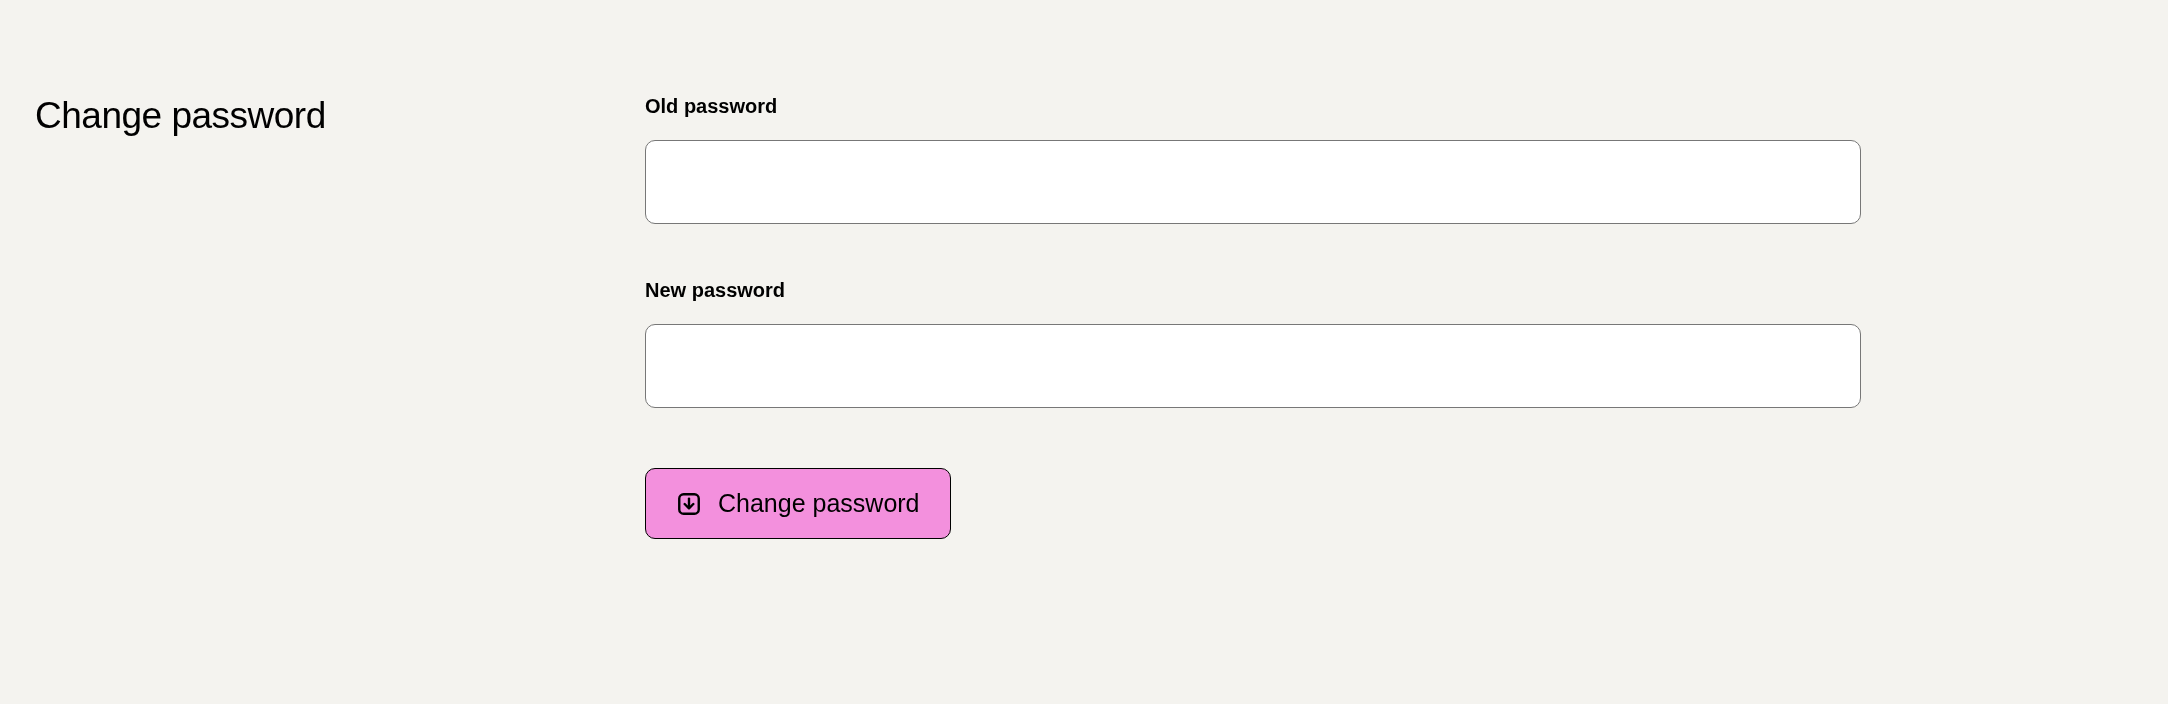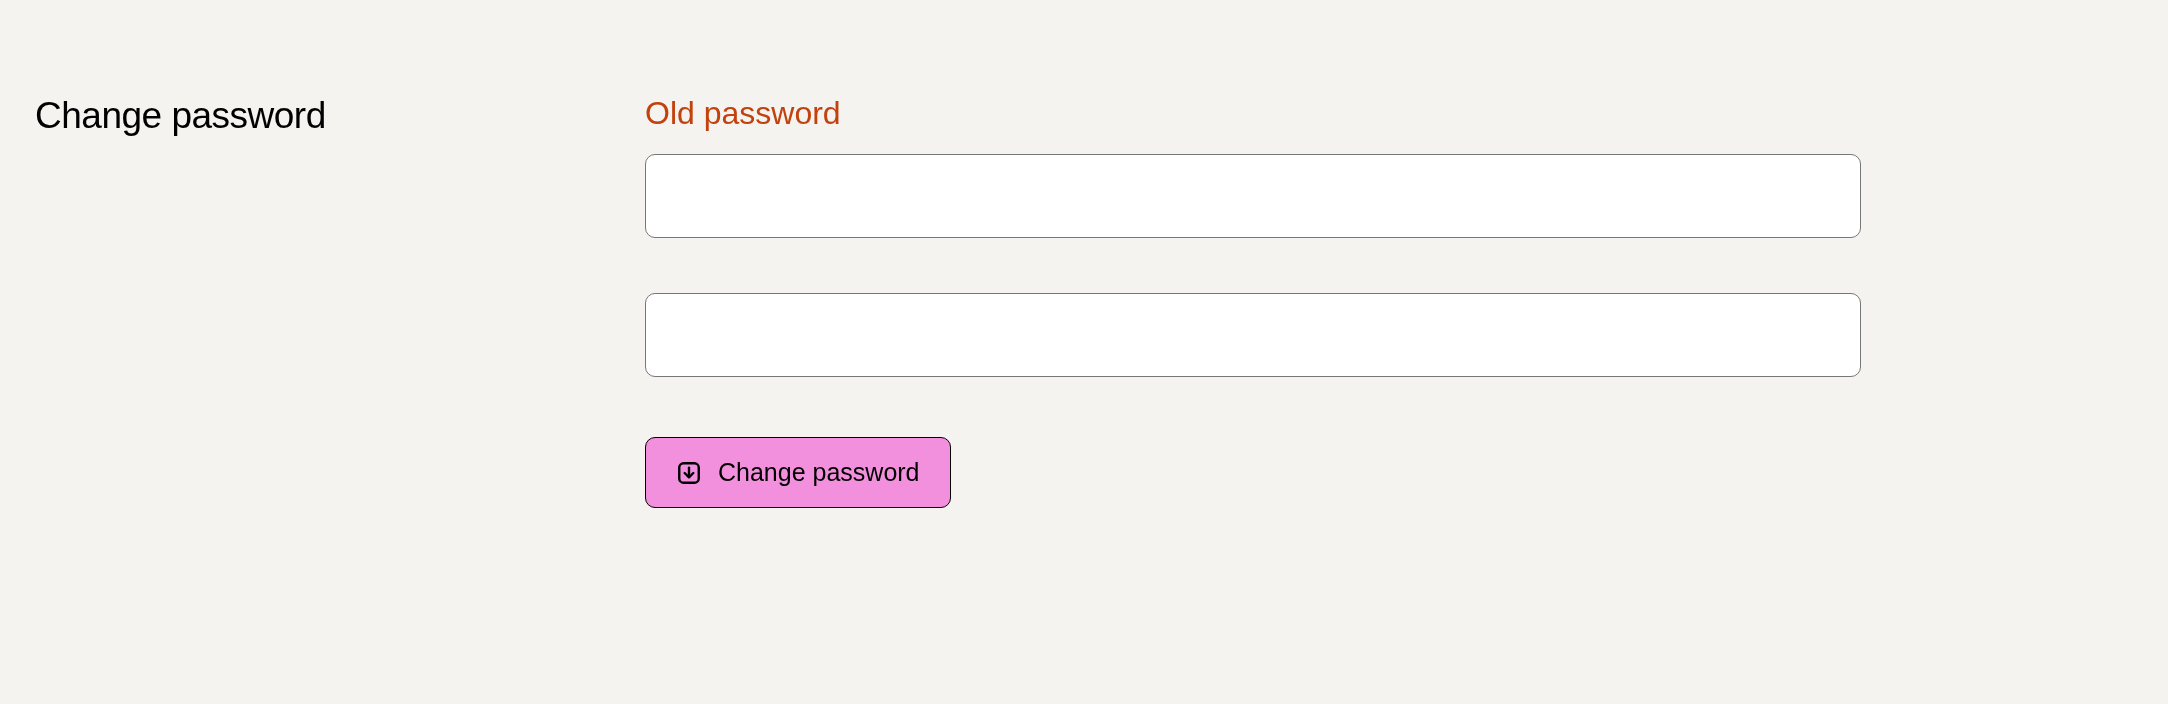--- a/index.html
+++ b/index.html
@@ -31,23 +31,23 @@
     .right-col {
       flex: 1;
       padding-left: 135px;
       padding-right: 272px;
     }
     .field-group {
       margin-bottom: 55px;
     }
     .field-label {
       display: block;
-      font-size: 32px;
-      font-weight: 400;
-      color: #c2410c;
+      font-size: 20px;
+      font-weight: 700;
+      color: #000000;
       margin-bottom: 22px;
     }
     .text-input {
       width: 100%;
       height: 84px;
       background: #ffffff;
       border: 1px solid #777;
       border-radius: 10px;
       font-size: 25px;
       padding: 0 22px;
@@ -84,20 +84,21 @@
 <div class="container">
   <div class="left-col">
     <h1 class="page-title">Change password</h1>
   </div>
   <div class="right-col">
     <div class="field-group">
       <label class="field-label">Old password</label>
       <input type="password" class="text-input" value="" style="">
     </div>
     <div class="field-group">
+      <label class="field-label">New password</label>
       <input type="password" class="text-input" value="" style="">
     </div>
     <button class="submit-button">
       <span class="button-icon">
         <svg viewBox="0 0 24 24" fill="none" stroke="#000" stroke-width="2.2" stroke-linecap="round" stroke-linejoin="round">
           <rect x="3" y="3" width="18" height="18" rx="4" ry="4"></rect>
           <line x1="12" y1="7" x2="12" y2="15"></line>
           <polyline points="8 12 12 16 16 12"></polyline>
         </svg>
       </span>

